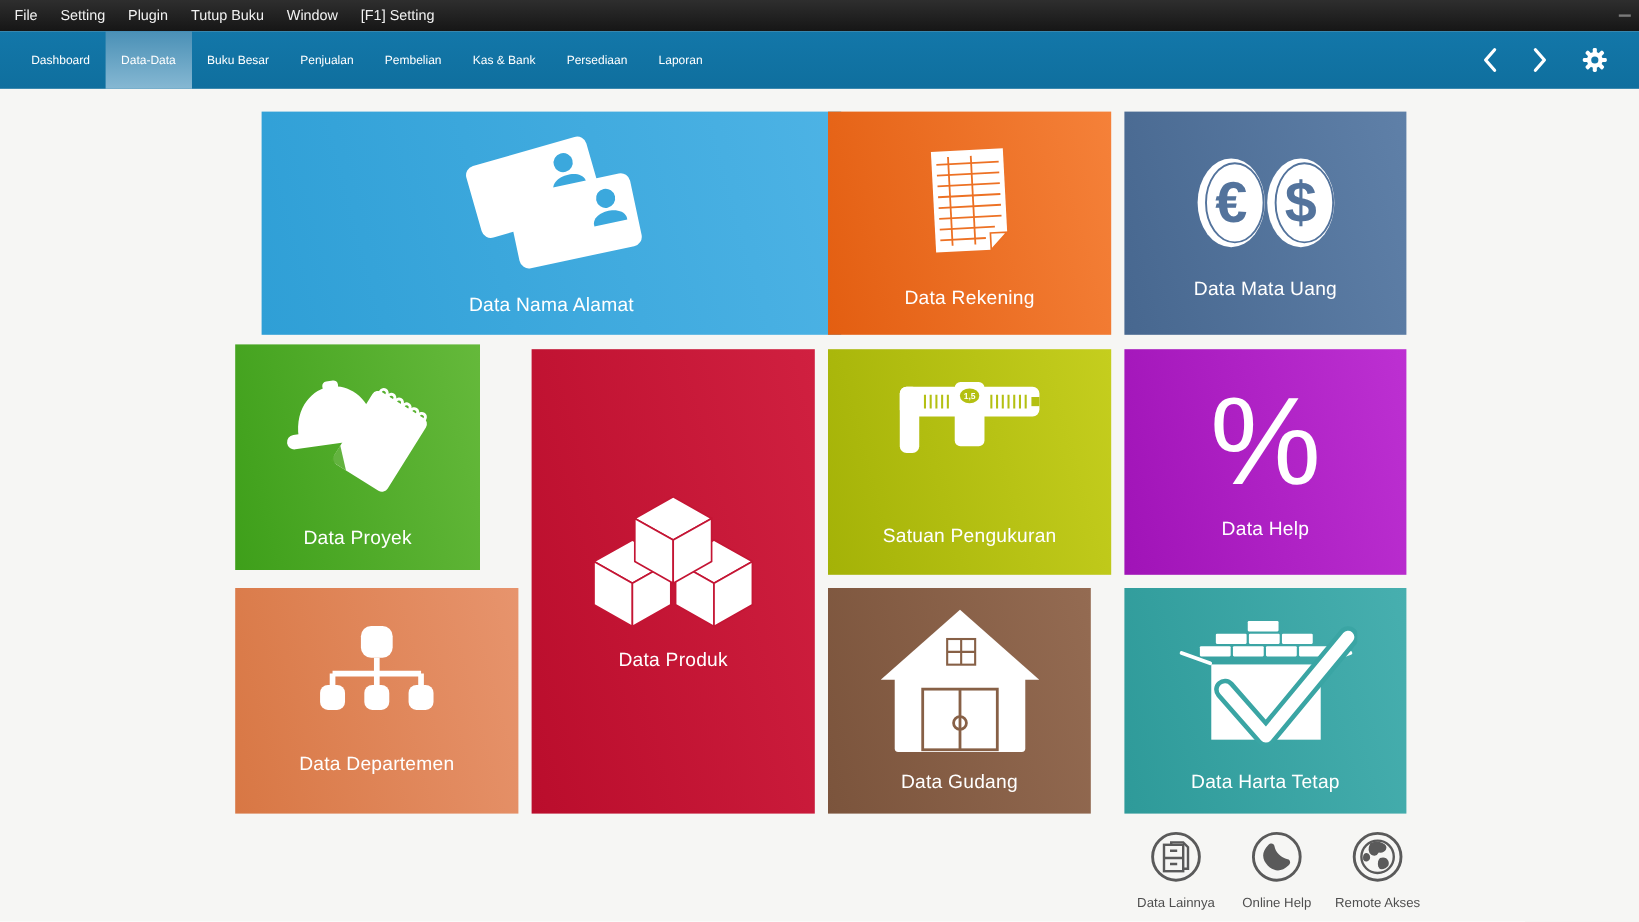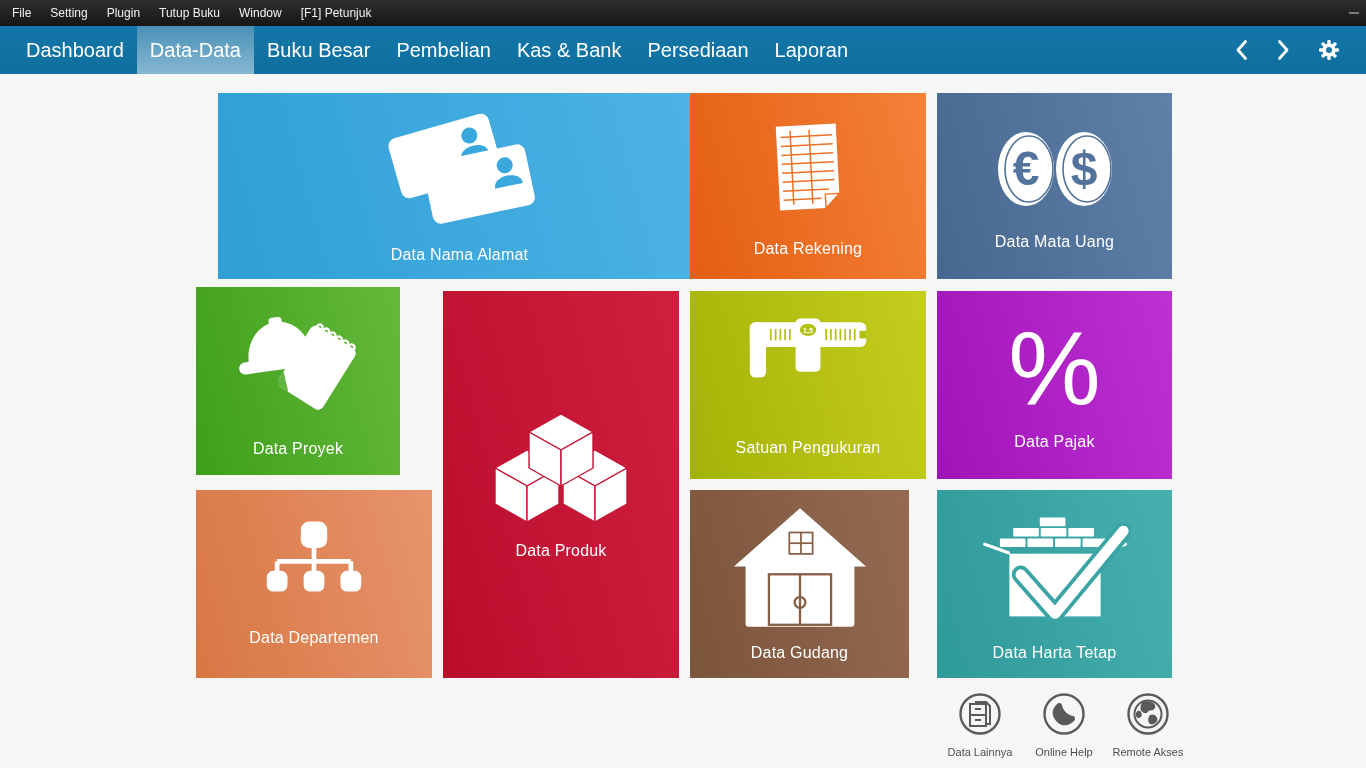--- a/index.html
+++ b/index.html
@@ -16,21 +16,21 @@
   .menubar{position:absolute;left:0;top:0;width:1366px;height:26px;
     background:linear-gradient(to bottom,#2e2e2e,#161616);
     display:flex;align-items:center;gap:19px;padding-left:12px;}
   .menubar .mitem{color:#f2f2f2;font-size:12px;cursor:default;white-space:nowrap;}
   .min-dash{position:absolute;right:7px;top:12px;width:10px;height:2px;background:#7a7a7a;}
 
   
   .navbar{position:absolute;left:0;top:26px;width:1366px;height:48px;
     background:linear-gradient(to bottom,var(--navbar-bg),var(--navbar-bg-dark));
     display:flex;align-items:stretch;padding-left:13px;}
-  .tab{display:flex;align-items:center;padding:0 13px;color:#fff;font-size:20px;cursor:pointer;white-space:nowrap;}
+  .tab{display:flex;align-items:center;padding:0 13px;color:#fff;font-size:10px;cursor:pointer;white-space:nowrap;}
   .tab.selected{background:linear-gradient(to bottom,var(--selected-tab-top),var(--selected-tab-bottom));}
   .nav-icons{position:absolute;right:0;top:0;height:48px;display:flex;align-items:center;gap:27px;padding-right:26px;}
   .nav-icons .nico{display:flex;align-items:center;cursor:pointer;}
 
   
   .tile{position:absolute;display:flex;flex-direction:column;align-items:center;justify-content:center;
     color:#fff;cursor:pointer;}
   .tlabel{font-size:16px;margin-top:16px;letter-spacing:.2px;}
   .ticon{display:flex;align-items:center;justify-content:center;}
   .t0{left:196px;top:93px;width:483px;height:186px;}
@@ -54,28 +54,29 @@
 <body>
 
 <div class="screen">
 
   <div class="menubar">
     <span class="mitem">File</span>
     <span class="mitem">Setting</span>
     <span class="mitem">Plugin</span>
     <span class="mitem">Tutup Buku</span>
     <span class="mitem">Window</span>
-    <span class="mitem">[F1] Petunjuk</span>
+    <span class="mitem">[F1] Setting</span>
     <span class="min-dash"></span>
   </div>
 
   <div class="navbar">
     <div class="tab">Dashboard</div>
     <div class="tab selected">Data-Data</div>
     <div class="tab">Buku Besar</div>
+    <div class="tab">Penjualan</div>
     <div class="tab">Pembelian</div>
     <div class="tab">Kas &amp; Bank</div>
     <div class="tab">Persediaan</div>
     <div class="tab">Laporan</div>
     <div class="nav-icons">
       <span class="nico">
         <svg width="15" height="24" viewBox="0 0 15 24">
             <polyline points="11.5,3.5 4,12 11.5,20.5" fill="none" stroke="#fff" stroke-width="2.7" stroke-linecap="round" stroke-linejoin="round"></polyline>
           </svg>
       </span>
@@ -228,21 +229,21 @@
         <rect x="119" y="17" width="7" height="8" fill="var(--accent)"></rect>
         <ellipse cx="65" cy="16" rx="8.5" ry="6.5" fill="var(--accent)"></ellipse>
         <text x="65" y="18.8" text-anchor="middle" font-size="7.5" font-weight="bold" fill="#fff">1,5</text>
       </svg>
     </div>
     <div class="tlabel">Satuan Pengukuran</div>
   </div>
 
   <div class="tile t6" style="background: linear-gradient(75deg, rgb(160, 19, 183) 0%, rgb(189, 48, 210) 100%); --accent: #b021c6;">
     <div class="ticon pct">%</div>
-    <div class="tlabel">Data Pajak</div>
+    <div class="tlabel">Data Help</div>
   </div>
 
   <div class="tile t7" style="background: linear-gradient(75deg, rgb(216, 119, 68) 0%, rgb(231, 148, 109) 100%); --accent: #df8657;">
     <div class="ticon">
       <svg width="104" height="92" viewBox="0 0 110 96">
         <g fill="#fff">
           <rect x="41" y="0" width="28" height="28" rx="9"></rect>
           <rect x="5" y="52" width="22" height="22" rx="7"></rect>
           <rect x="44" y="52" width="22" height="22" rx="7"></rect>
           <rect x="83" y="52" width="22" height="22" rx="7"></rect>

